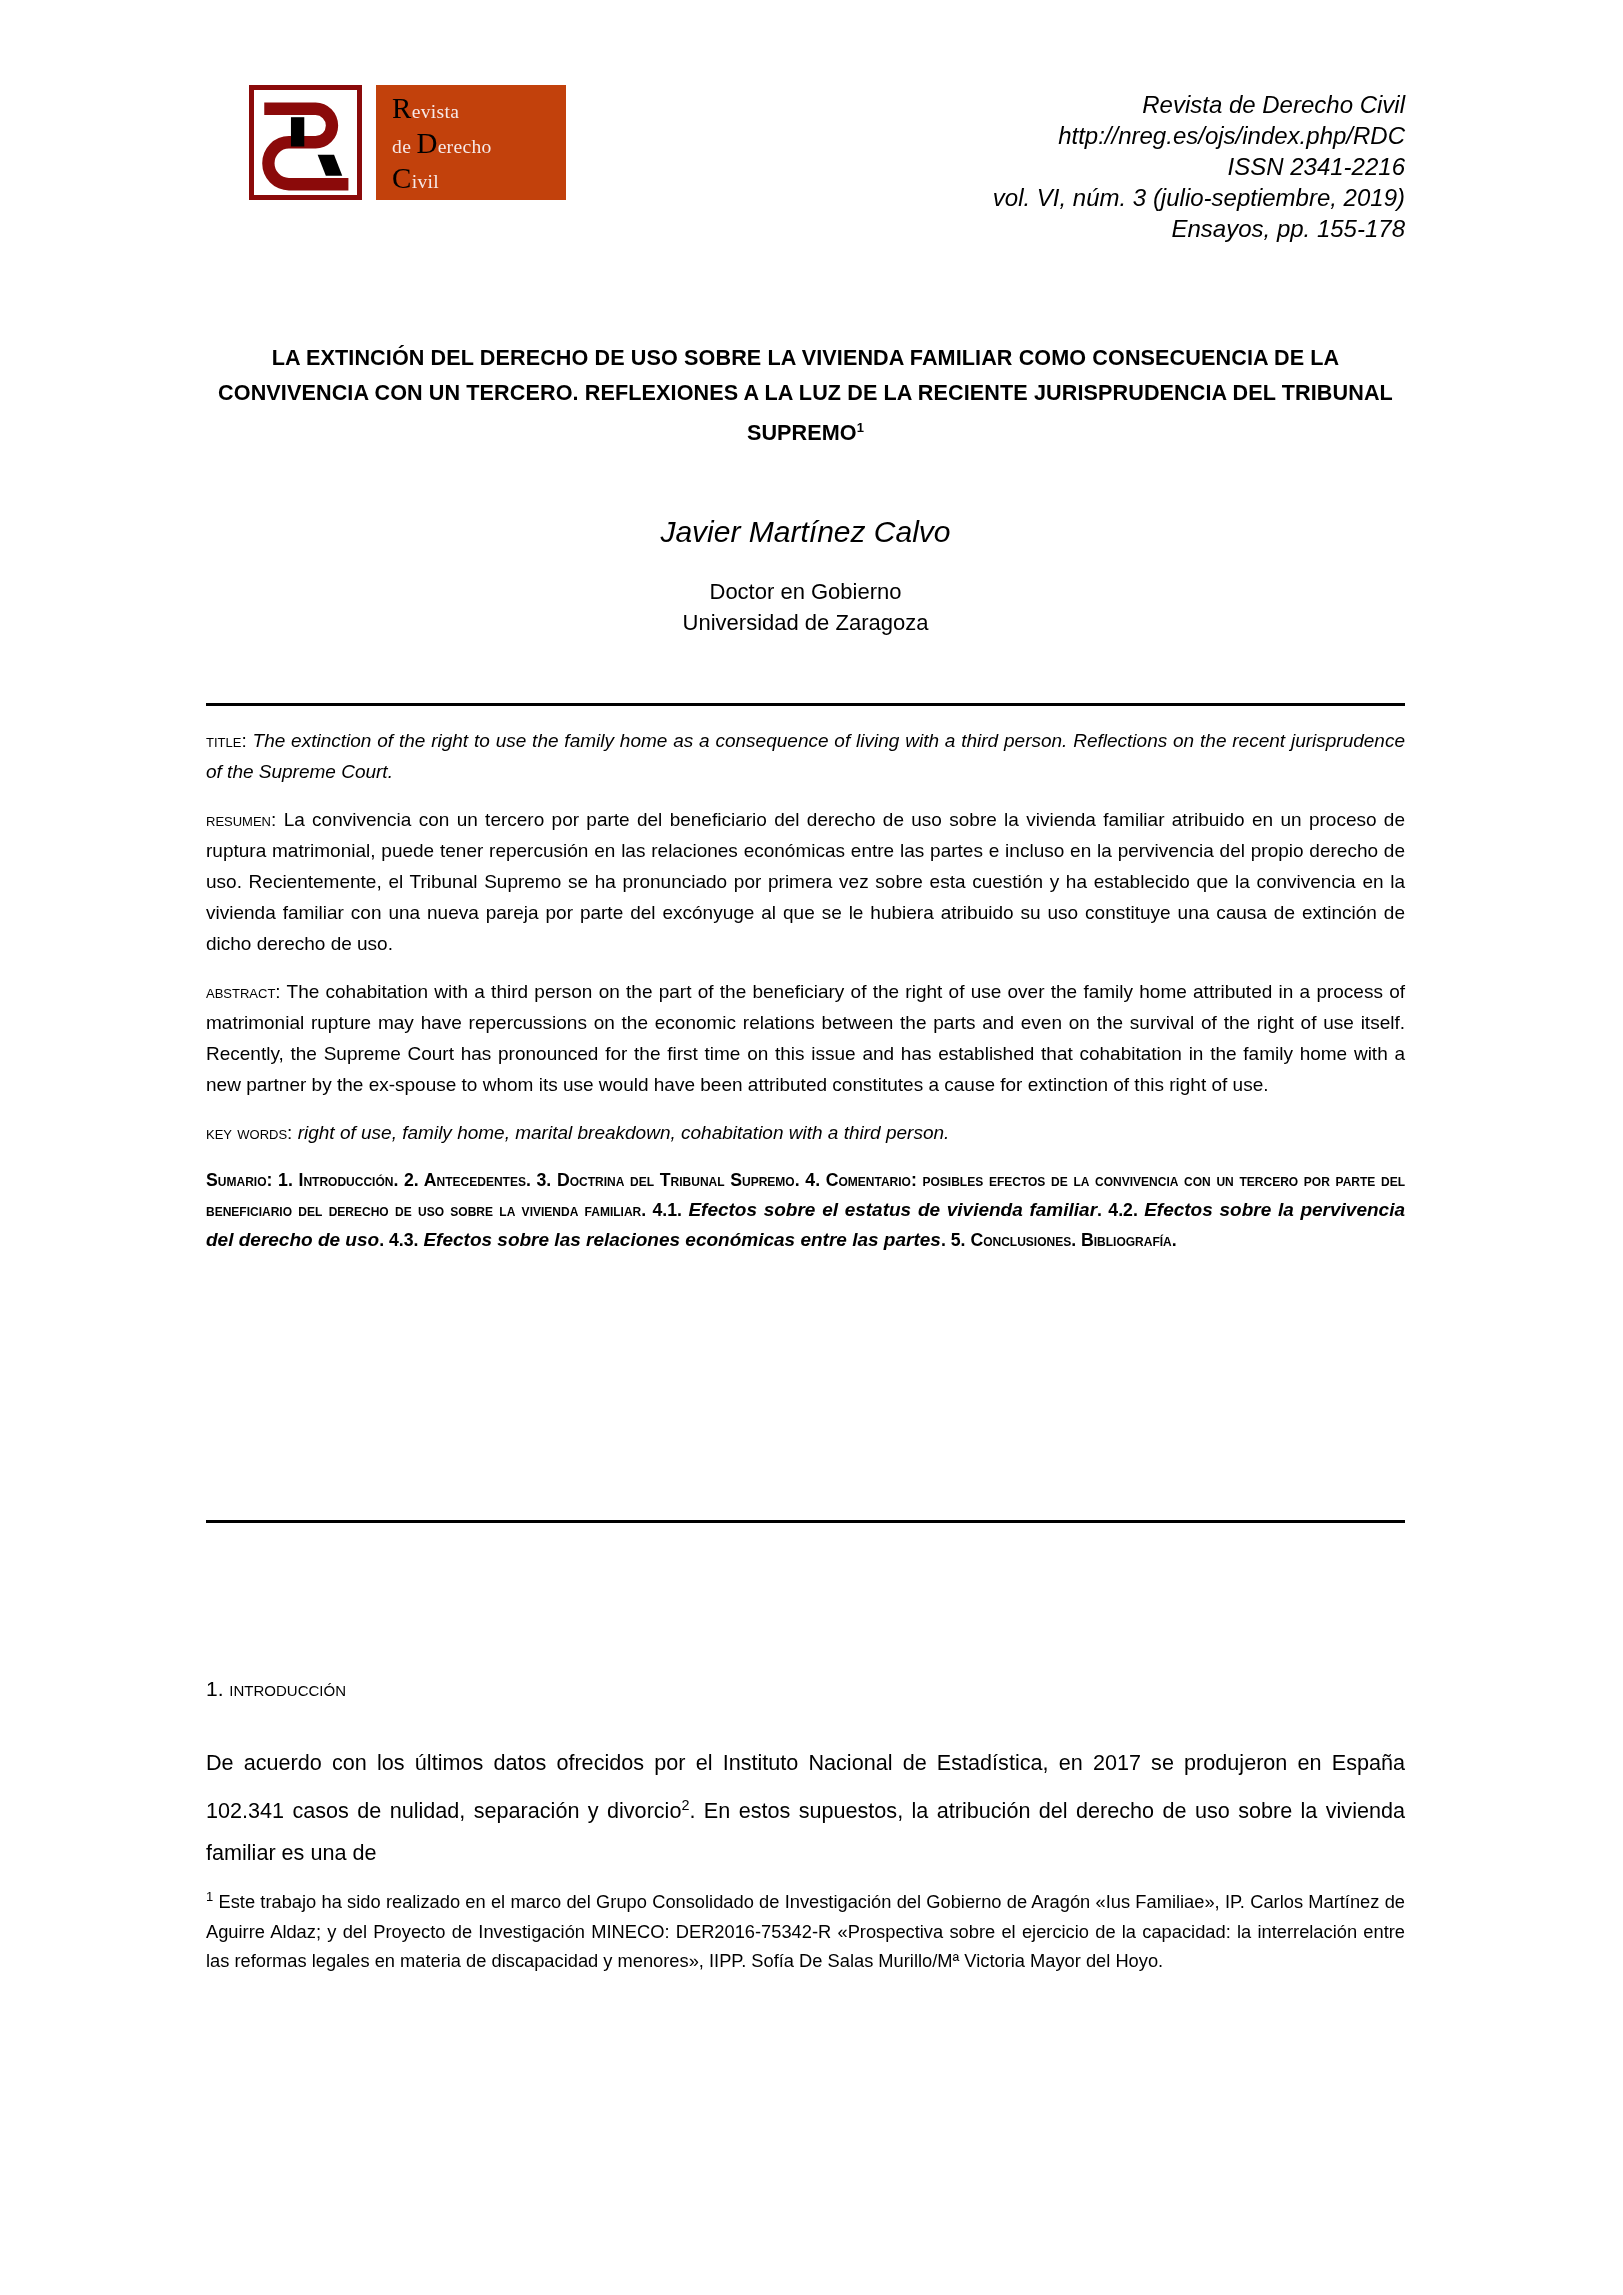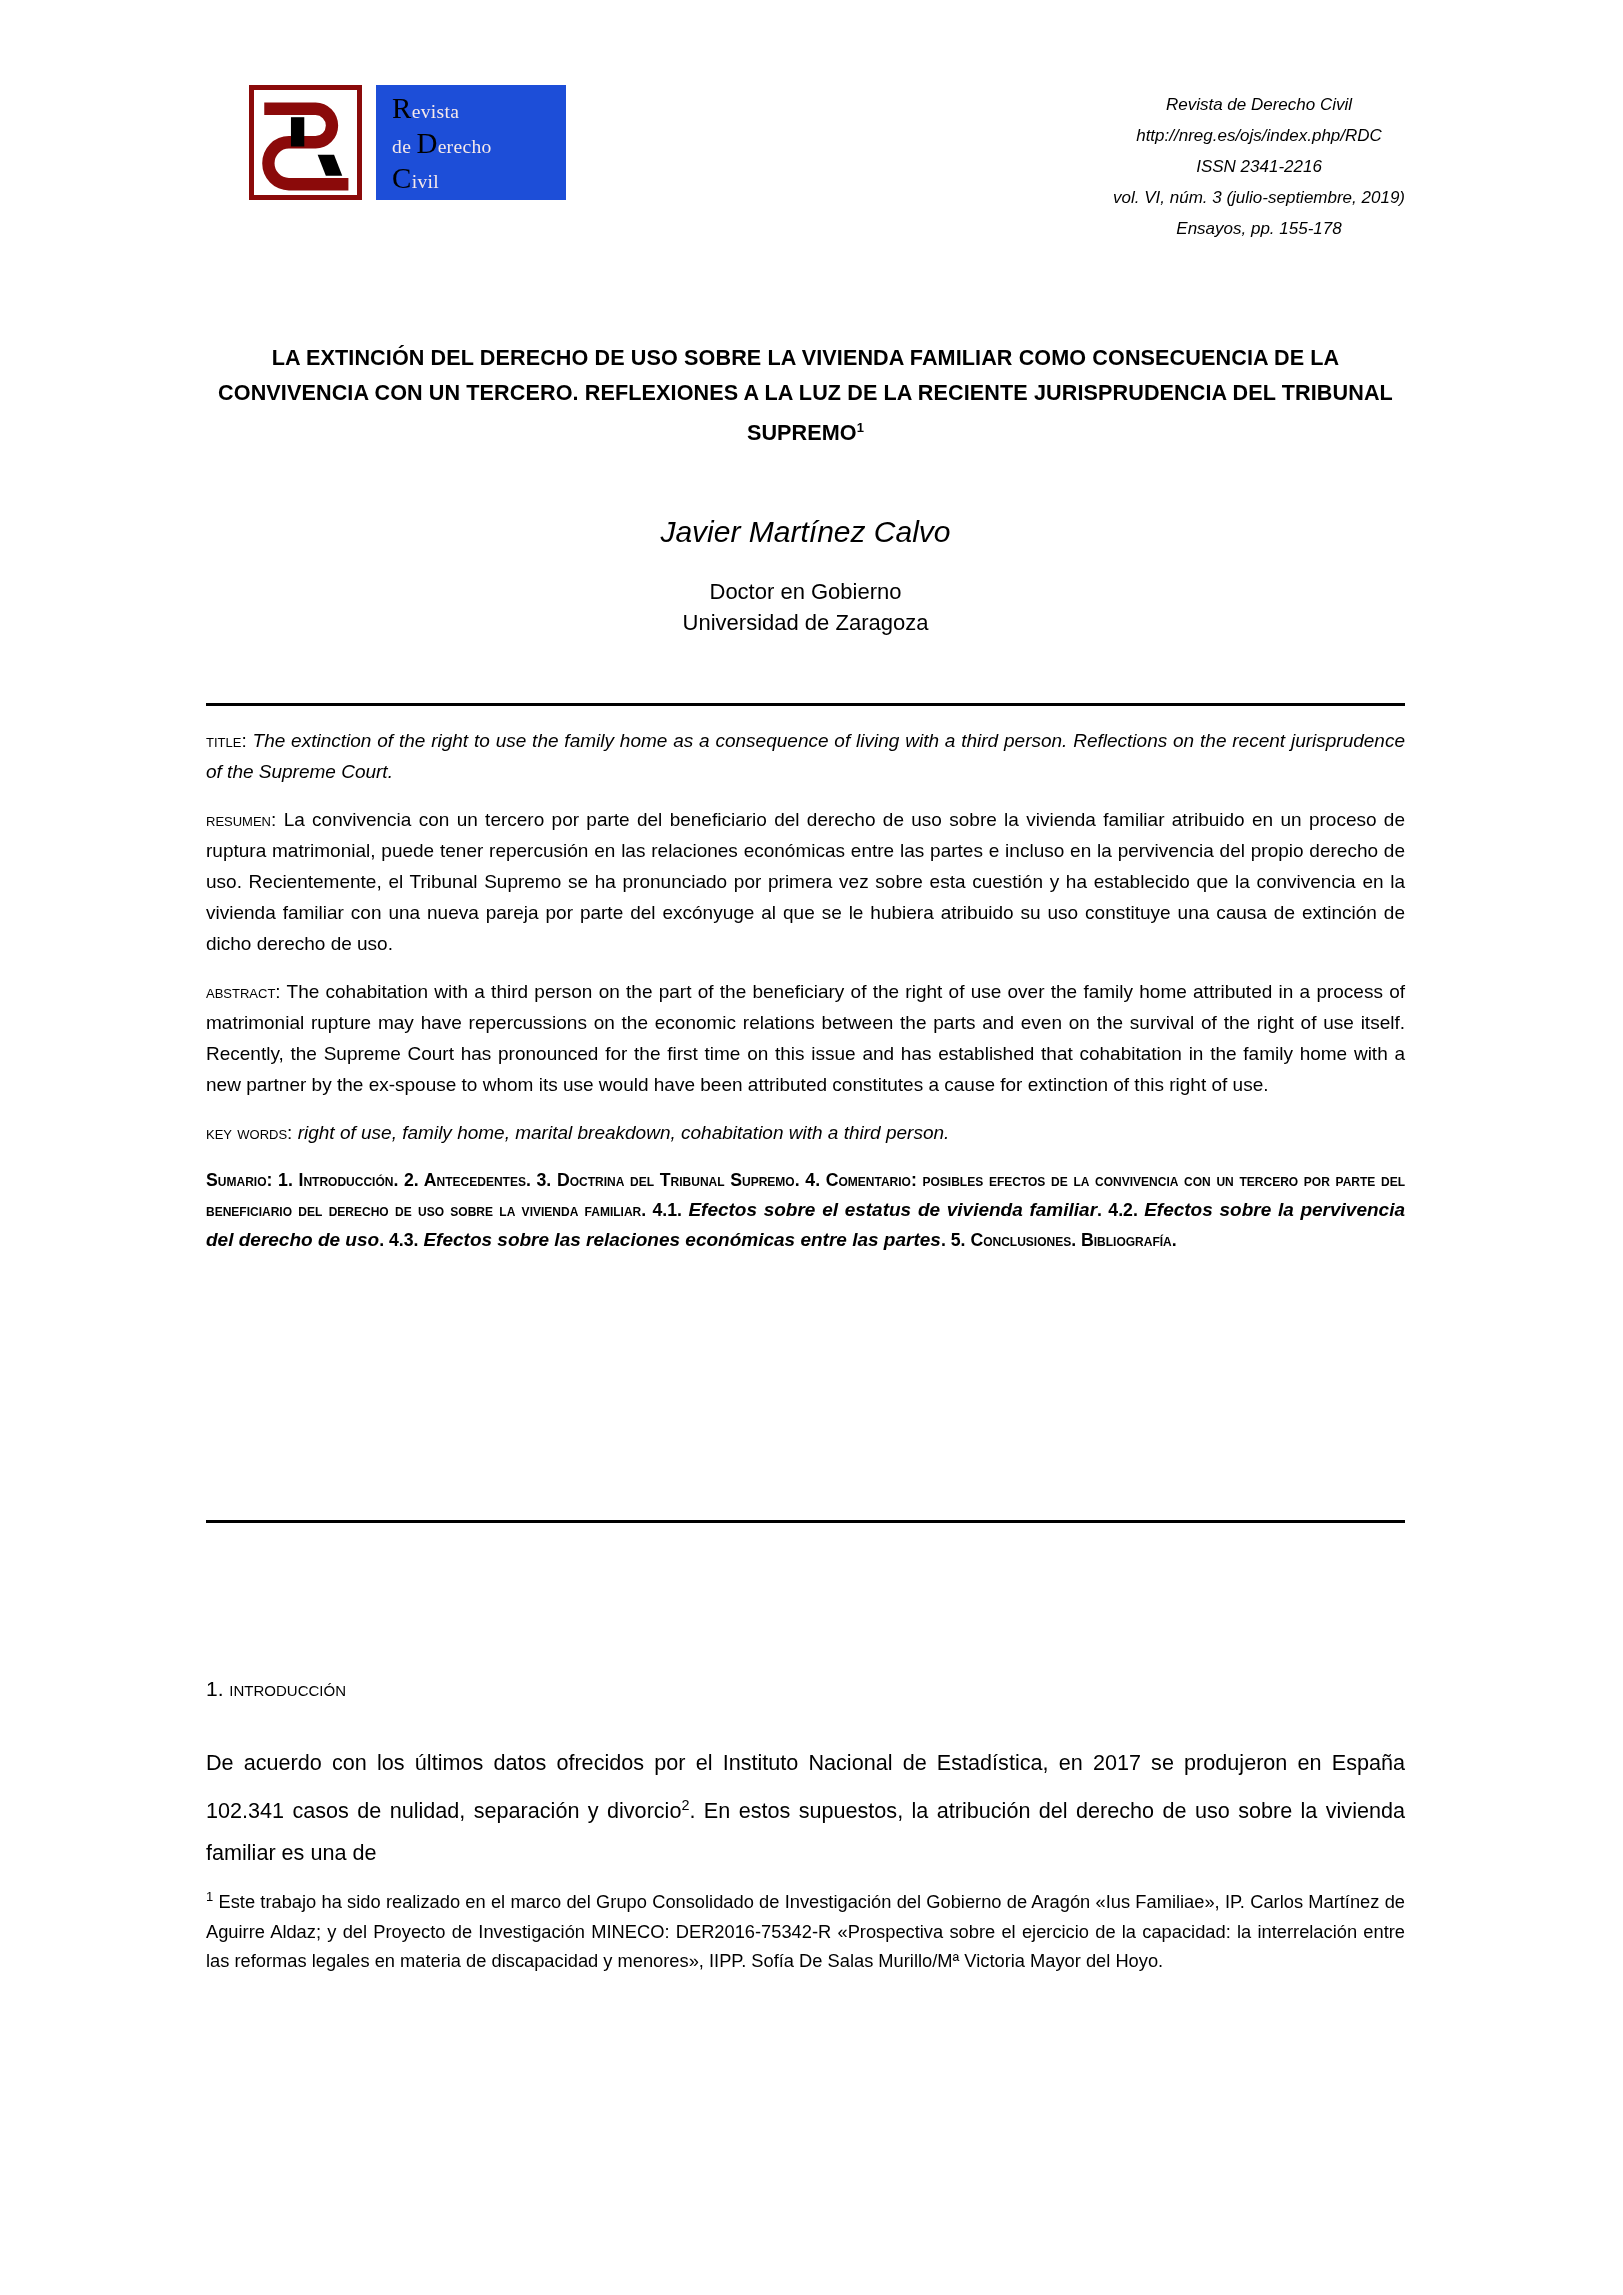--- a/index.html
+++ b/index.html
@@ -50,21 +50,21 @@
     width: 100%;
     height: 100%;
     background: #ffffff;
     position: relative;
   }
   .logo-mark-inner svg { display: block; width: 100%; height: 100%; }
 
   .logo-wordmark {
     width: 190px;
     height: 115px;
-    background: #1d4ed8;
+    background: #c2410c;
     margin-left: 14.4px;
     box-sizing: border-box;
     padding: 9.2px 0 0 15.7px;
     font-family: "Liberation Serif", serif;
     flex: 0 0 auto;
   }
   .wm-line {
     color: #f6e9e9;
     font-size: 19.6px;
     line-height: 34px;
@@ -72,23 +72,23 @@
     letter-spacing: 0.3px;
   }
   .wm-cap {
     color: #000000;
     font-size: 29px;
     line-height: 1;
     vertical-align: baseline;
   }
 
   .journal-meta {
-    text-align: center;
+    text-align: right;
     font-style: italic;
-    font-size: 17px;
+    font-size: 24px;
     line-height: 31px;
     padding-top: 3.9px;
     white-space: nowrap;
   }
 
   
   .article-title {
     position: absolute;
     left: 206px;
     top: 326px;

